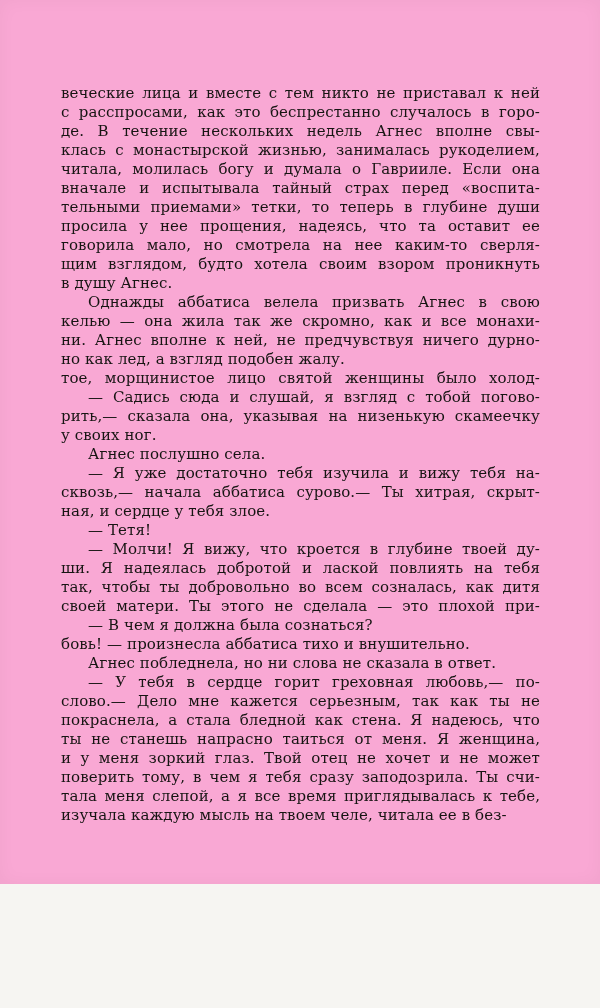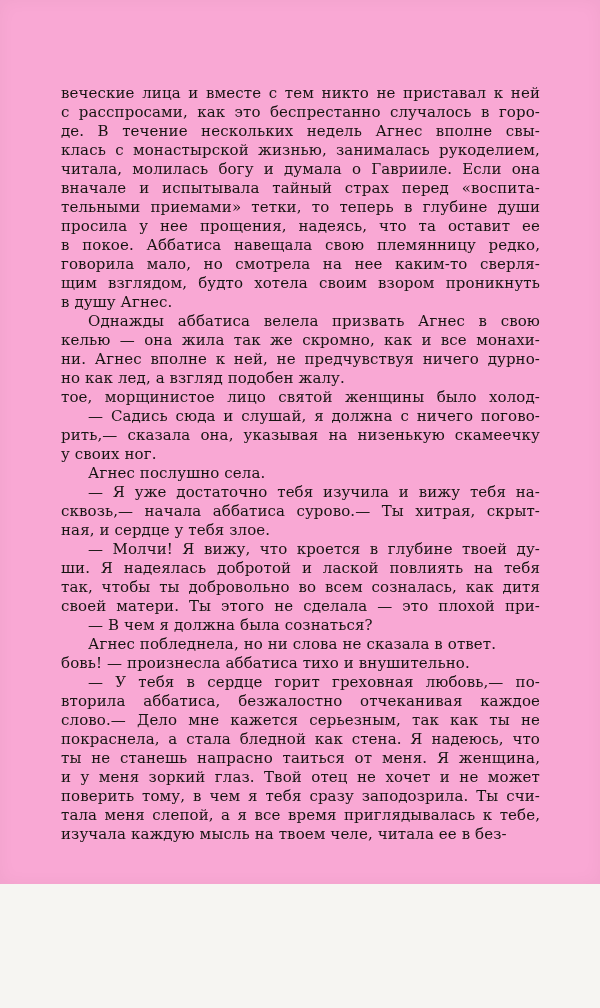--- a/index.html
+++ b/index.html
@@ -51,45 +51,44 @@
 <div class="book-page">
   <div class="text-block">
       <div class="line">веческие лица и вместе с тем никто не приставал к ней</div>
       <div class="line">с расспросами, как это беспрестанно случалось в горо-</div>
       <div class="line">де. В течение нескольких недель Агнес вполне свы-</div>
       <div class="line">клась с монастырской жизнью, занималась рукоделием,</div>
       <div class="line">читала, молилась богу и думала о Гаврииле. Если она</div>
       <div class="line">вначале и испытывала тайный страх перед «воспита-</div>
       <div class="line">тельными приемами» тетки, то теперь в глубине души</div>
       <div class="line">просила у нее прощения, надеясь, что та оставит ее</div>
-      <div class="line">в покое. Аббатиса навещала свою племянницу редко,</div>
       <div class="line">говорила мало, но смотрела на нее каким-то сверля-</div>
       <div class="line">щим взглядом, будто хотела своим взором проникнуть</div>
       <div class="line last">в душу Агнес.</div>
       <div class="line indent">Однажды аббатиса велела призвать Агнес в свою</div>
       <div class="line">келью — она жила так же скромно, как и все монахи-</div>
       <div class="line">ни. Агнес вполне к ней, не предчувствуя ничего дурно-</div>
       <div class="line last">но как лед, а взгляд подобен жалу.</div>
       <div class="line">тое, морщинистое лицо святой женщины было холод-</div>
-      <div class="line indent">— Садись сюда и слушай, я должна с ничего погово-</div>
+      <div class="line indent">— Садись сюда и слушай, я взгляд с тобой погово-</div>
       <div class="line">рить,— сказала она, указывая на низенькую скамеечку</div>
       <div class="line last">у своих ног.</div>
       <div class="line indent last">Агнес послушно села.</div>
       <div class="line indent">— Я уже достаточно тебя изучила и вижу тебя на-</div>
       <div class="line">сквозь,— начала аббатиса сурово.— Ты хитрая, скрыт-</div>
       <div class="line last">ная, и сердце у тебя злое.</div>
+      <div class="line indent last">— Тетя!</div>
       <div class="line indent">— Молчи! Я вижу, что кроется в глубине твоей ду-</div>
       <div class="line">ши. Я надеялась добротой и лаской повлиять на тебя</div>
       <div class="line">так, чтобы ты добровольно во всем созналась, как дитя</div>
       <div class="line">своей матери. Ты этого не сделала — это плохой при-</div>
       <div class="line indent last">— В чем я должна была сознаться?</div>
+      <div class="line last">бовь! — произнесла аббатиса тихо и внушительно.</div>
       <div class="line indent last">Агнес побледнела, но ни слова не сказала в ответ.</div>
-      <div class="line last">бовь! — произнесла аббатиса тихо и внушительно.</div>
       <div class="line indent">— У тебя в сердце горит греховная любовь,— по-</div>
-      <div class="line">вторила аббатиса, безжалостно отчеканивая каждое</div>
       <div class="line">слово.— Дело мне кажется серьезным, так как ты не</div>
       <div class="line">покраснела, а стала бледной как стена. Я надеюсь, что</div>
       <div class="line">ты не станешь напрасно таиться от меня. Я женщина,</div>
       <div class="line">и у меня зоркий глаз. Твой отец не хочет и не может</div>
       <div class="line">поверить тому, в чем я тебя сразу заподозрила. Ты счи-</div>
       <div class="line">тала меня слепой, а я все время приглядывалась к тебе,</div>
       <div class="line last">изучала каждую мысль на твоем челе, читала ее в без-</div>
     </div>
   <div class="page-number">326</div>
 </div>

